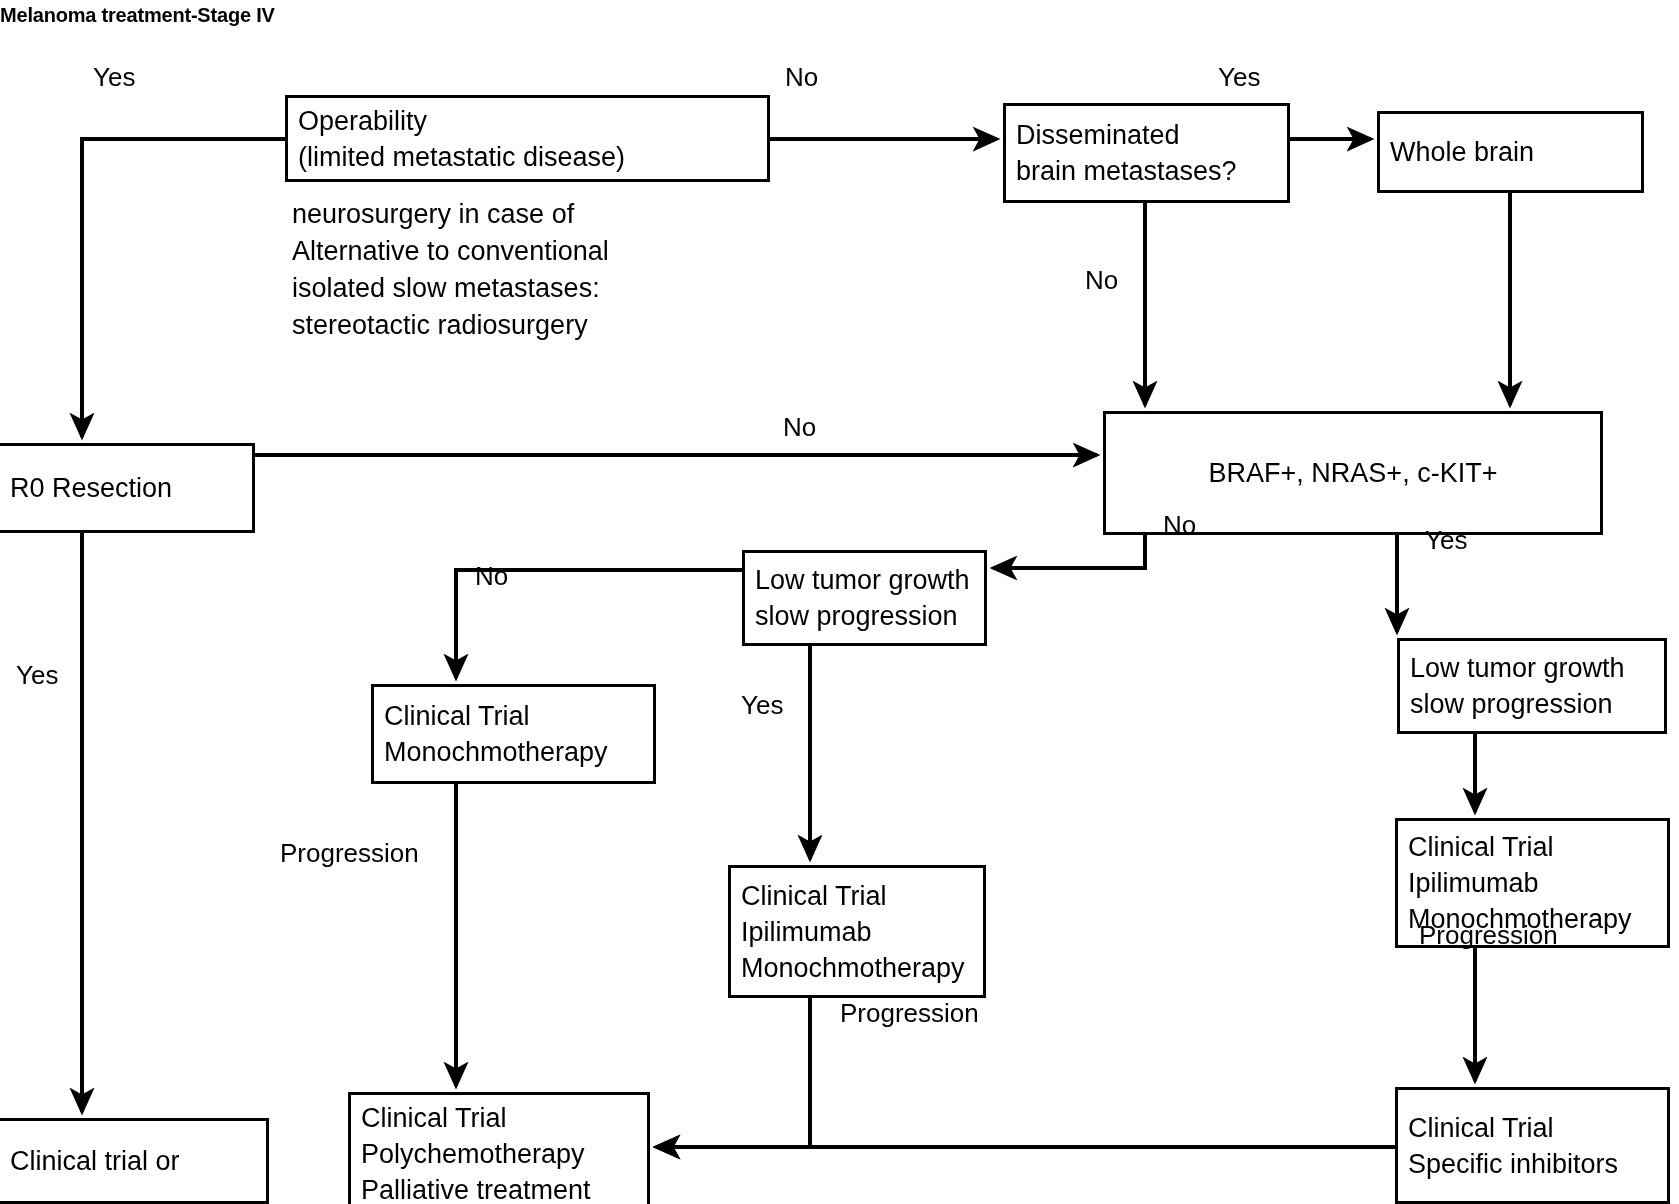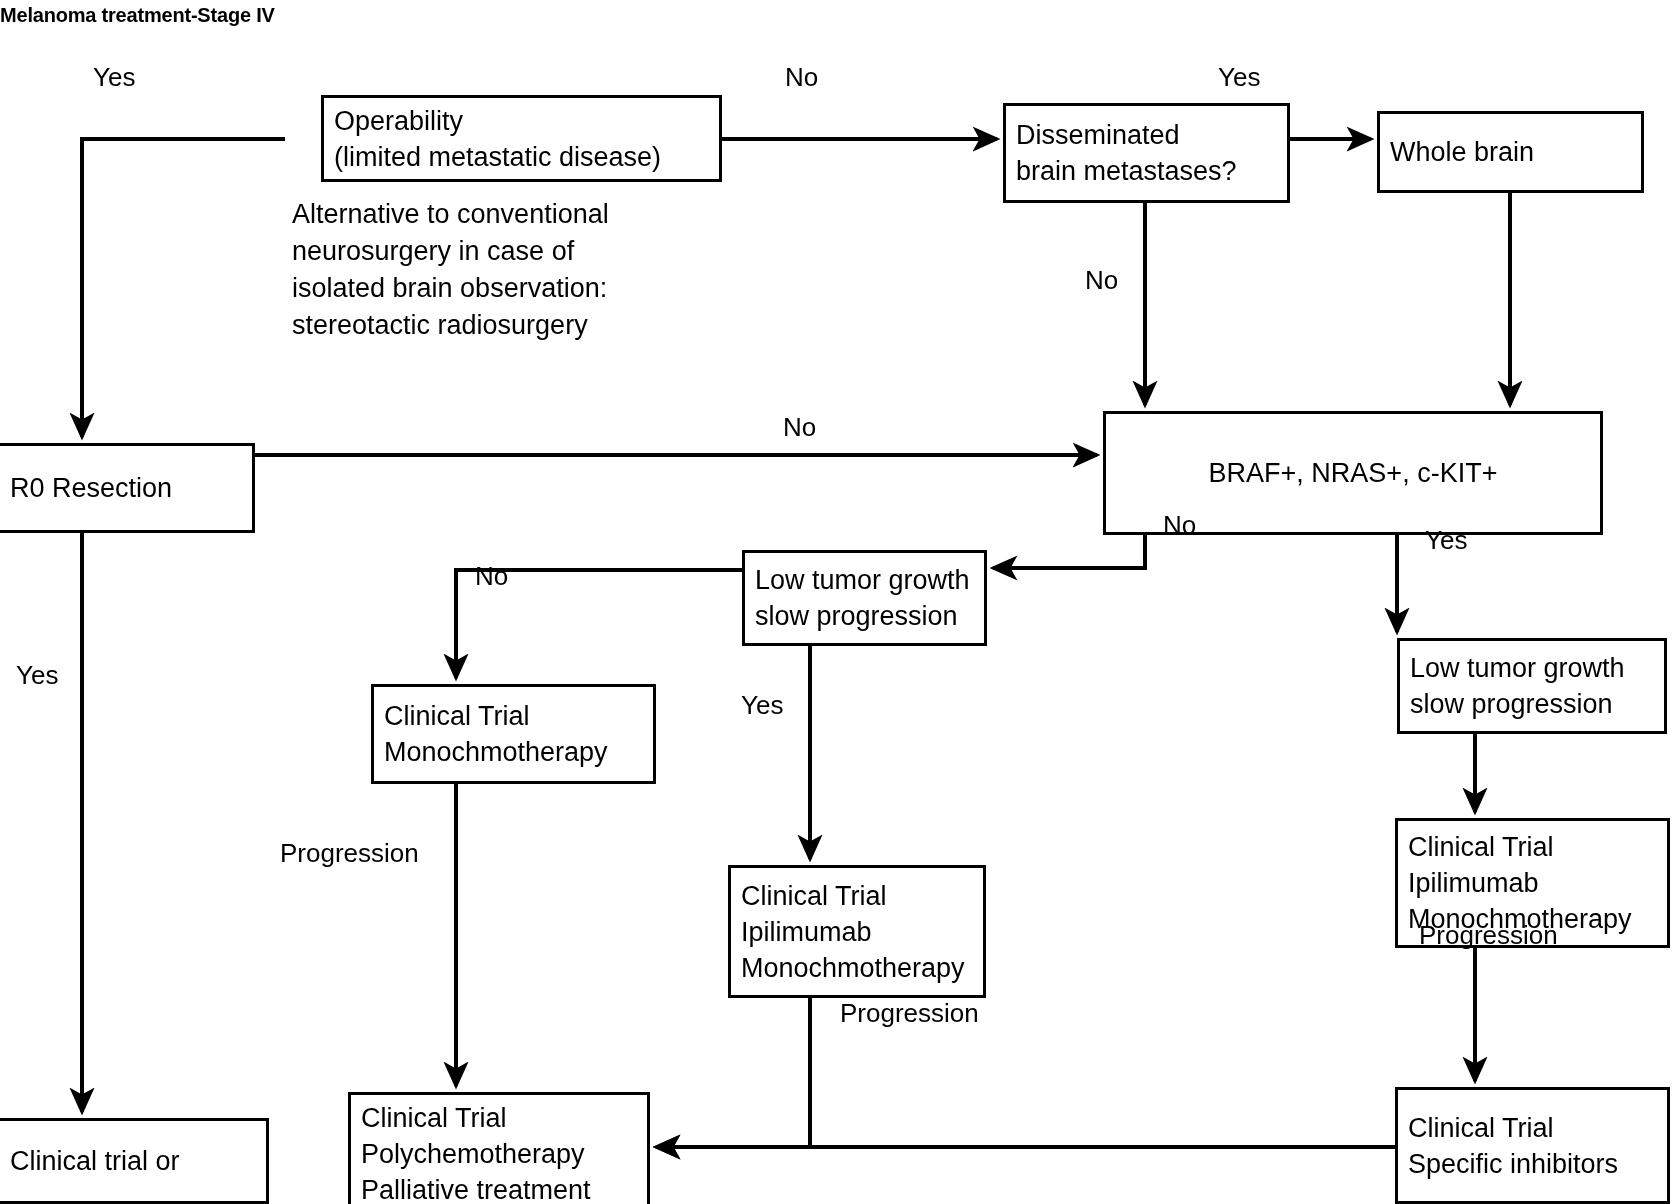--- a/index.html
+++ b/index.html
@@ -107,21 +107,21 @@
 
       <path d="M 1475 734 L 1475 812" marker-end="url(#arrow)"></path>
 
       <path d="M 1475 948 L 1475 1081" marker-end="url(#arrow)"></path>
 
       <path d="M 1395 1147 L 656 1147" marker-end="url(#arrow)"></path>
     </g>
   </svg>
 
   <div id="nodes-layer">
-      <div class="node" style="left: 285px; top: 95px; width: 401px; height: 87px; margin-left: 36px;">
+      <div class="node" style="left: 285px; top: 95px; width: 485px; height: 87px;">
         <div class="line">Operability</div>
         <div class="line">(limited metastatic disease)</div>
       </div>
       <div class="node" style="left: 1003px; top: 103px; width: 287px; height: 100px;">
         <div class="line">Disseminated</div>
         <div class="line">brain metastases?</div>
       </div>
       <div class="node" style="left: 1377px; top: 111px; width: 267px; height: 82px;">
         <div class="line">Whole brain</div>
       </div>
@@ -162,23 +162,23 @@
         <div class="line">Palliative treatment</div>
       </div>
       <div class="node" style="left: 1395px; top: 1087px; width: 275px; height: 117px;">
         <div class="line">Clinical Trial</div>
         <div class="line">Specific inhibitors</div>
       </div>
     </div>
 
   <div id="annotation-layer">
       <div class="free-text" style="left: 292px; top: 196px;">
+        <div>neurosurgery in case of</div>
         <div>Alternative to conventional</div>
-        <div>neurosurgery in case of</div>
-        <div>isolated brain observation:</div>
+        <div>isolated slow metastases:</div>
         <div>stereotactic radiosurgery</div>
       </div>
     </div>
 
   <div id="labels-layer">
       <div class="edge-label" style="left: 93px; top: 62px;">Yes</div>
       <div class="edge-label" style="left: 785px; top: 62px;">No</div>
       <div class="edge-label" style="left: 1218px; top: 62px;">Yes</div>
       <div class="edge-label" style="left: 1085px; top: 265px;">No</div>
       <div class="edge-label" style="left: 783px; top: 412px;">No</div>

